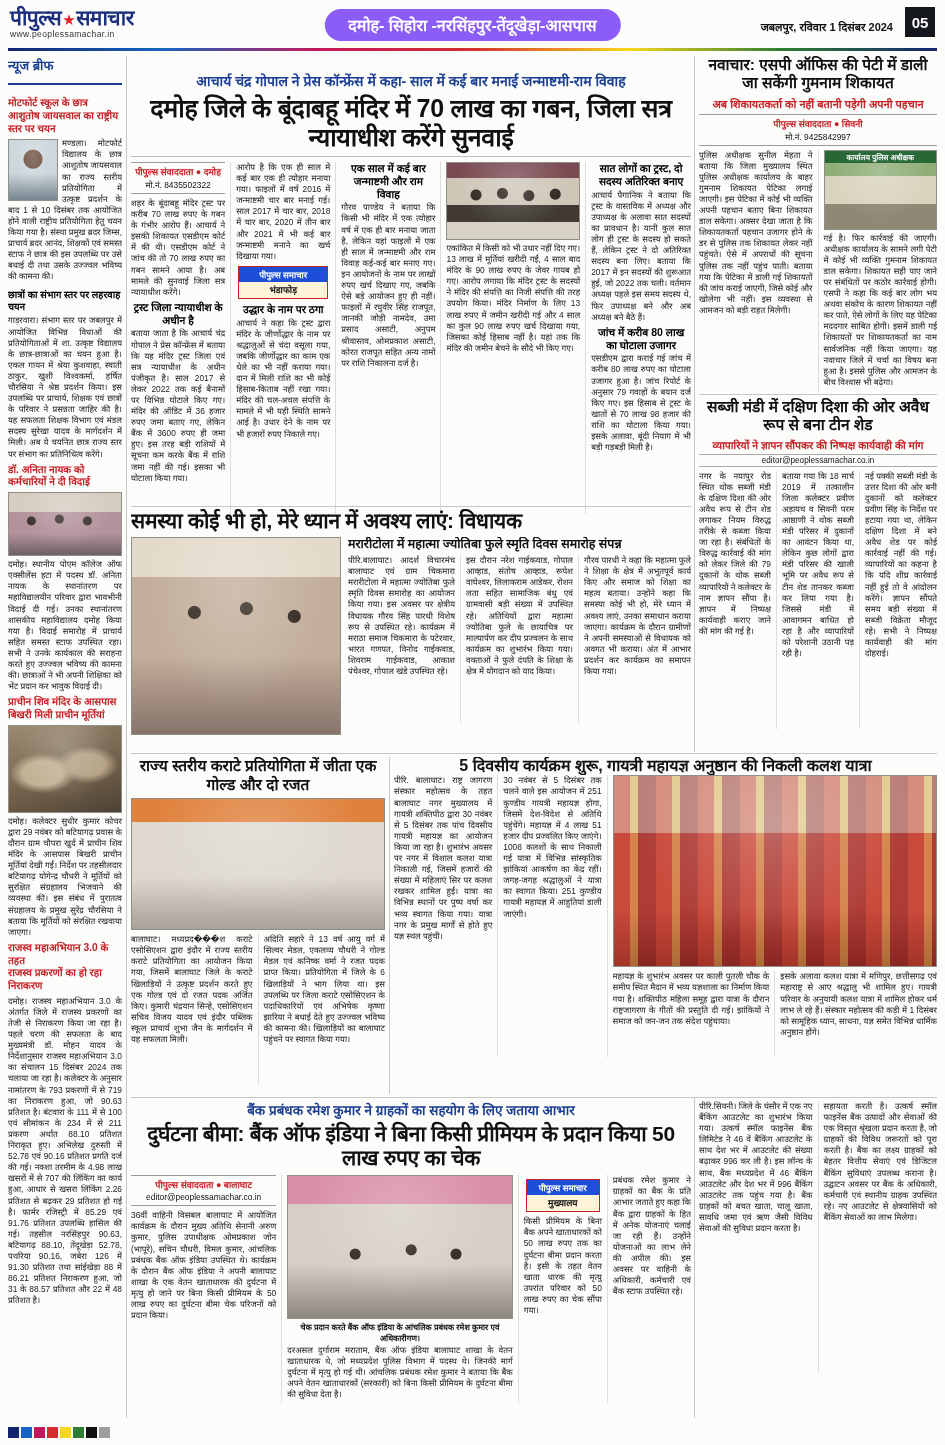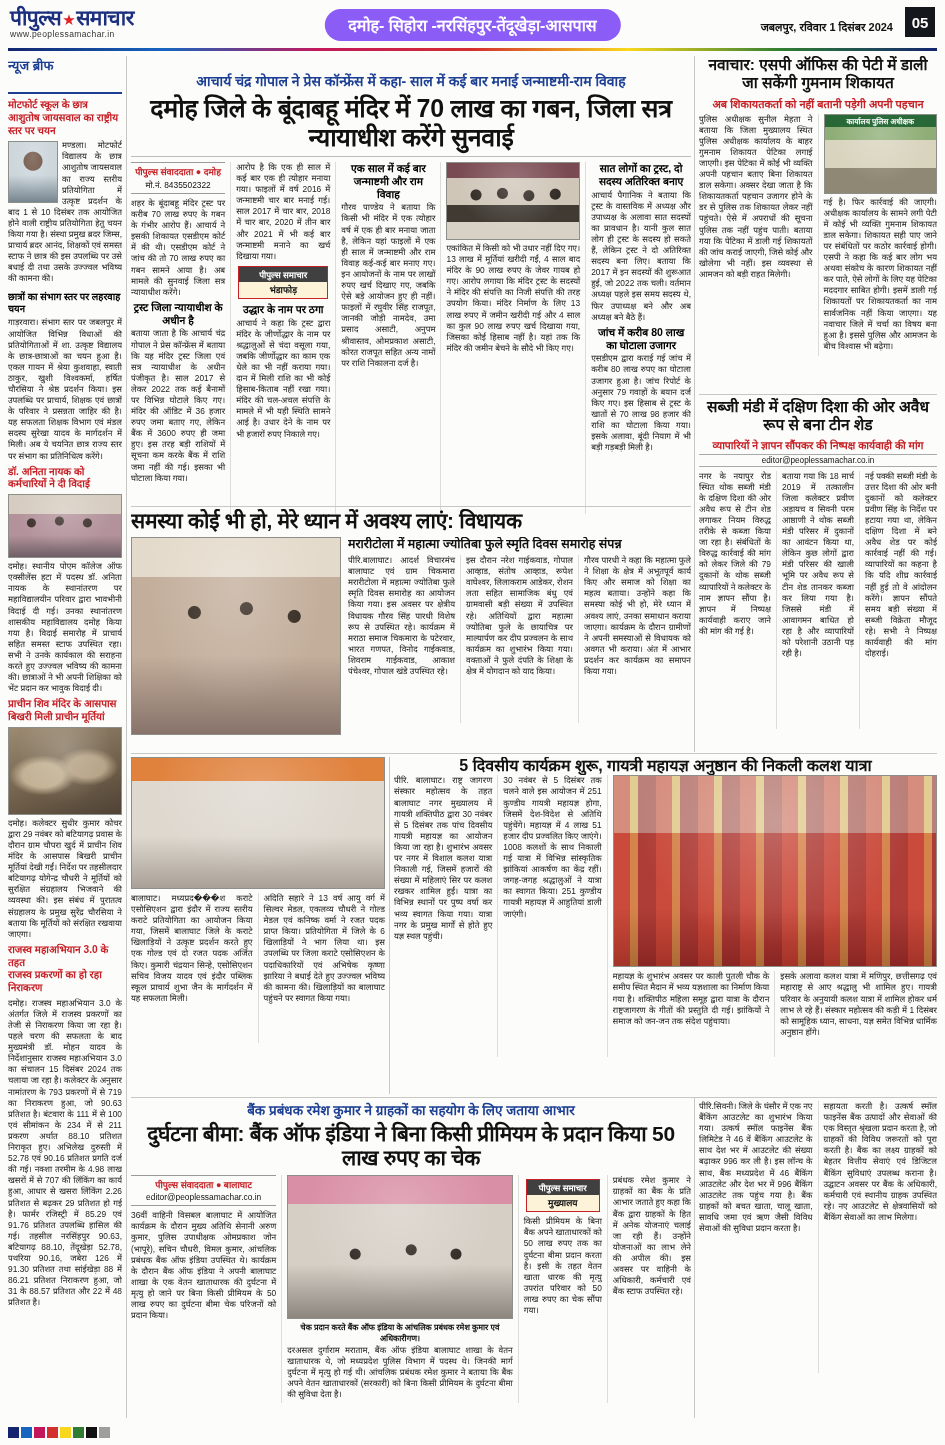--- a/index.html
+++ b/index.html
@@ -26,21 +26,21 @@
   .sub4 { font-size:10.5px; font-weight:bold; line-height:1.22; color:#000; margin:3px 0 2px; text-align:center; }
 
   .cols { display:flex; align-items:stretch; }
   .cols > * + * { border-left:1px solid #dcdcd8; padding-left:5px; margin-left:5px; }
 
   .byline-box { border-top:1px solid #9a9a9a; border-bottom:1px solid #9a9a9a; padding:2px 0 3px; margin-bottom:4px; text-align:center; }
   .byline-box .b1 { color:#c62127; font-weight:bold; font-size:9px; display:block; }
   .byline-box .b2 { font-size:8.4px; display:block; margin-top:1px; }
 
   .stamp { border:1px solid #c62127; margin:4px 2px; text-align:center; overflow:hidden; }
-  .stamp .s1 { display:block; background:#404040; color:#fff; font-weight:bold; font-size:8.5px; padding:2px 3px; }
+  .stamp .s1 { display:block; background:#1d4ed8; color:#fff; font-weight:bold; font-size:8.5px; padding:2px 3px; }
   .stamp .s2 { display:block; color:#111; font-weight:bold; font-size:9px; padding:1px 0 2px; background:#fdf3d8; }
 
   
   .ph { position:relative; border:1px solid #8f8f8a; overflow:hidden; background:#b5aa9a; }
   .ph::after { content:""; position:absolute; inset:0; background:radial-gradient(ellipse at 50% 25%, rgba(255,255,255,.22), transparent 60%); }
   .ph-boy { background:radial-gradient(circle at 50% 32%, #6b4f3f 0 9px, transparent 10px),
             linear-gradient(180deg,#ccd6db 0 55%,#76858f 100%); }
   .ph-farewell { background:radial-gradient(circle at 20% 45%, #3a2e2a 0 4px, transparent 5px),
             radial-gradient(circle at 45% 42%, #3a2e2a 0 4px, transparent 5px),
             radial-gradient(circle at 70% 45%, #3a2e2a 0 4px, transparent 5px),
@@ -63,21 +63,21 @@
             linear-gradient(180deg,#d8cfc2 0 30%,#c2554a 30% 70%,#7e2c28 100%); }
   .ph-bank { background:radial-gradient(circle at 30% 55%, #2e2620 0 5px, transparent 6px),
             radial-gradient(circle at 55% 52%, #2e2620 0 5px, transparent 6px),
             radial-gradient(circle at 75% 55%, #2e2620 0 5px, transparent 6px),
             linear-gradient(180deg,#d98fa6 0 20%,#d6cfc6 20% 62%,#8d867e 100%); }
   .ph-cap { position:absolute; left:0; right:0; top:0; background:rgba(22,92,44,.85); color:#fff;
             font-size:7.5px; font-weight:bold; text-align:center; padding:1px 0; z-index:2; }
 
   
   .sidebar { position:absolute; left:8px; top:56px; width:114px; height:1364px; overflow:hidden; }
-  .nb-title { color:#1c3f94; font-weight:bold; font-size:13px; border-bottom:2px solid #1c3f94; padding-bottom:18px; margin-bottom:5px; }
+  .nb-title { color:#1c3f94; font-weight:bold; font-size:13px; border-bottom:2px solid #1c3f94; padding-bottom:9px; margin-bottom:12px; }
   .nb-head { color:#c62127; font-weight:bold; font-size:10.2px; line-height:1.25; margin:4px 0 3px; }
   .nb-sub { font-weight:bold; font-size:9.6px; line-height:1.25; margin:4px 0 2px; color:#000; }
   .nb-photo { width:100%; margin:2px 0 3px; }
 
   .main-story { position:absolute; left:131px; top:71px; width:560px; height:452px; overflow:hidden; }
   .kicker { color:#1c3f94; font-weight:bold; font-size:14px; text-align:center; }
   .main-headline { font-size:25px; line-height:1.14; font-weight:bold; text-align:center; margin:4px 0 5px; letter-spacing:-.3px; }
   .rule { height:1px; background:#bcbcb8; margin-bottom:5px; }
   .ms-cols { height:352px; overflow:hidden; }
   .ms-c1,.ms-c2,.ms-c3 { flex:1; } .ms-c4 { flex:1.42; } .ms-c5 { flex:1.06; }
@@ -216,20 +216,24 @@
         <p class="bt">आचार्य पैगानिक ने बताया कि ट्रस्ट के वास्तविक में अध्यक्ष और उपाध्यक्ष के अलावा सात सदस्यों का प्रावधान है। यानी कुल सात लोग ही ट्रस्ट के सदस्य हो सकते हैं, लेकिन ट्रस्ट ने दो अतिरिक्त सदस्य बना लिए। बताया कि 2017 में इन सदस्यों की शुरूआत हुई, जो 2022 तक चली। वर्तमान अध्यक्ष पहले इस समय सदस्य थे, फिर उपाध्यक्ष बने और अब अध्यक्ष बने बैठे हैं।</p>
         <h4 class="sub4">जांच में करीब 80 लाख का घोटाला उजागर</h4>
         <p class="bt">एसडीएम द्वारा कराई गई जांच में करीब 80 लाख रुपए का घोटाला उजागर हुआ है। जांच रिपोर्ट के अनुसार 79 गवाहों के बयान दर्ज किए गए। इस हिसाब से ट्रस्ट के खातों से 70 लाख 98 हजार की राशि का घोटाला किया गया। इसके अलावा, बूंदी नियाग में भी बड़ी गड़बड़ी मिली है।</p>
       </div>
     </div>
   </section>
 
   <section class="sp-story">
     <h2 class="sp-head">नवाचार: एसपी ऑफिस की पेटी में डाली जा सकेंगी गुमनाम शिकायत</h2>
     <div class="sp-sub">अब शिकायतकर्ता को नहीं बतानी पड़ेगी अपनी पहचान</div>
+    <div class="byline-box">
+      <span class="b1">पीपुल्स संवाददाता ● सिवनी</span>
+      <span class="b2">मो.नं. 9425842997</span>
+    </div>
     <div class="cols sp-cols">
       <div>
         <p class="bt">पुलिस अधीक्षक सुनील मेहता ने बताया कि जिला मुख्यालय स्थित पुलिस अधीक्षक कार्यालय के बाहर गुमनाम शिकायत पेटिका लगाई जाएगी। इस पेटिका में कोई भी व्यक्ति अपनी पहचान बताए बिना शिकायत डाल सकेगा। अक्सर देखा जाता है कि शिकायतकर्ता पहचान उजागर होने के डर से पुलिस तक शिकायत लेकर नहीं पहुंचते। ऐसे में अपराधों की सूचना पुलिस तक नहीं पहुंच पाती। बताया गया कि पेटिका में डाली गई शिकायतों की जांच कराई जाएगी, जिसे कोई और खोलेगा भी नहीं। इस व्यवस्था से आमजन को बड़ी राहत मिलेगी।</p>
       </div>
       <div>
         <div class="ph ph-office" style="width:100%;height:80px;margin-bottom:3px;">
           <span class="ph-cap">कार्यालय पुलिस अधीक्षक</span>
         </div>
         <p class="bt">गई है। फिर कार्रवाई की जाएगी। अधीक्षक कार्यालय के सामने लगी पेटी में कोई भी व्यक्ति गुमनाम शिकायत डाल सकेगा। शिकायत सही पाए जाने पर संबंधितों पर कठोर कार्रवाई होगी। एसपी ने कहा कि कई बार लोग भय अथवा संकोच के कारण शिकायत नहीं कर पाते, ऐसे लोगों के लिए यह पेटिका मददगार साबित होगी। इसमें डाली गई शिकायतों पर शिकायतकर्ता का नाम सार्वजनिक नहीं किया जाएगा। यह नवाचार जिले में चर्चा का विषय बना हुआ है। इससे पुलिस और आमजन के बीच विश्वास भी बढ़ेगा।</p>
       </div>
@@ -268,20 +272,21 @@
             </div>
           <div>
               <p class="bt">गौरव पारधी ने कहा कि महात्मा फुले ने शिक्षा के क्षेत्र में अभूतपूर्व कार्य किए और समाज को शिक्षा का महत्व बताया। उन्होंने कहा कि समस्या कोई भी हो, मेरे ध्यान में अवश्य लाएं, उनका समाधान कराया जाएगा। कार्यक्रम के दौरान ग्रामीणों ने अपनी समस्याओं से विधायक को अवगत भी कराया। अंत में आभार प्रदर्शन कर कार्यक्रम का समापन किया गया।</p>
             </div>
         </div>
       </div>
     </div>
   </section>
 
   <section class="karate-story">
+    <h2 class="karate-head">राज्य स्तरीय कराटे प्रतियोगिता में जीता एक गोल्ड और दो रजत</h2>
     <div class="ph ph-karate karate-photo"></div>
     <div class="cols karate-cols">
       <div>
           <p class="bt">बालाघाट। मध्यप्रद���श कराटे एसोसिएशन द्वारा इंदौर में राज्य स्तरीय कराटे प्रतियोगिता का आयोजन किया गया, जिसमें बालाघाट जिले के कराटे खिलाड़ियों ने उत्कृष्ट प्रदर्शन करते हुए एक गोल्ड एवं दो रजत पदक अर्जित किए। कुमारी चंद्रयान सिन्हे, एसोसिएशन सचिव विजय यादव एवं इंदौर पब्लिक स्कूल प्राचार्य शुभा जैन के मार्गदर्शन में यह सफलता मिली।</p>
         </div>
       <div>
           <p class="bt">अदिति सहारे ने 13 वर्ष आयु वर्ग में सिल्वर मेडल, एकलव्य चौधरी ने गोल्ड मेडल एवं कनिष्क वर्मा ने रजत पदक प्राप्त किया। प्रतियोगिता में जिले के 6 खिलाड़ियों ने भाग लिया था। इस उपलब्धि पर जिला कराटे एसोसिएशन के पदाधिकारियों एवं अभिषेक कृष्णा झारिया ने बधाई देते हुए उज्ज्वल भविष्य की कामना की। खिलाड़ियों का बालाघाट पहुंचने पर स्वागत किया गया।</p>
         </div>
     </div>
   </section>

